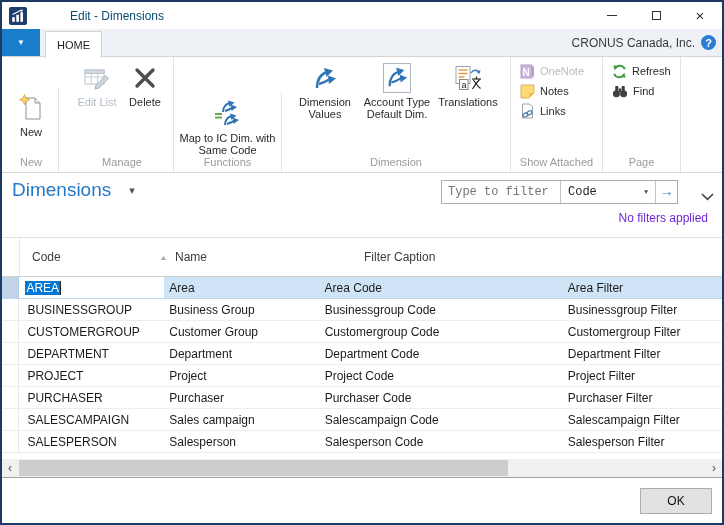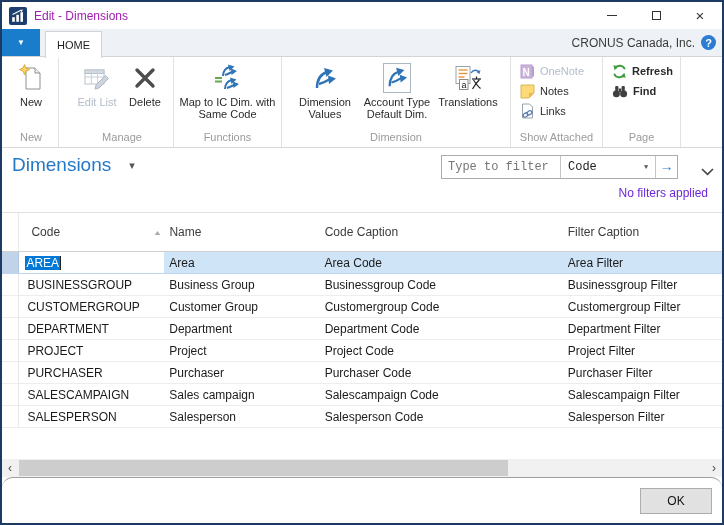--- a/index.html
+++ b/index.html
@@ -6,21 +6,21 @@
   *{box-sizing:border-box;}
   .window{
     position:relative;width:724px;height:525px;
     border:2px solid #1c3a63;background:#fff;
     font-family:"Liberation Sans","DejaVu Sans",sans-serif;
     display:flex;flex-direction:column;overflow:hidden;
   }
   
   .titlebar{flex:0 0 27px;display:flex;align-items:center;padding-left:7px;background:#fff;}
   .app-icon{width:18px;height:18px;margin-right:7px;flex:0 0 auto;}
-  .title{font-size:12px;color:#a21caf;}
+  .title{font-size:12px;color:#0c4a6e;margin-left:36px;}
   .win-controls{margin-left:auto;display:flex;height:100%;}
   .win-btn{width:44px;display:flex;align-items:center;justify-content:center;color:#2a2a2a;cursor:default;}
   .min-bar{width:10px;height:0;border-top:1px solid #333;display:block;}
   .max-box{width:9px;height:9px;border:1px solid #333;display:block;}
   .close-glyph{font-size:15px;line-height:15px;color:#333;}
   
   .tabrow{flex:0 0 28px;position:relative;background:#eef2f7;border-bottom:1px solid #d4d4d4;}
   .app-menu-btn{position:absolute;left:0;top:0;width:38px;height:27px;background:#1a7dcc;display:flex;align-items:center;justify-content:center;}
   .app-menu-btn span{color:#fff;font-size:8px;line-height:8px;}
   .tab{position:absolute;left:43px;top:2px;height:27px;width:57px;background:#fff;border:1px solid #d4d4d4;border-bottom:none;display:flex;align-items:center;justify-content:center;font-size:11px;color:#1e1e1e;z-index:2;}
@@ -70,21 +70,21 @@
   .seltext{background:#0078d7;color:#fff;padding:0 1px;}
   .caret-bar{display:inline-block;width:1px;height:14px;background:#222;vertical-align:middle;}
   .gfiller{flex:1;background:#fff;}
   
   .hscroll{flex:0 0 18px;background:#f1f1f1;position:relative;}
   .scroll-arrow{position:absolute;top:0;width:16px;height:18px;display:flex;align-items:center;justify-content:center;font-size:12px;color:#4a4a4a;}
   .scroll-arrow.left{left:0;}
   .scroll-arrow.right{right:0;}
   .thumb{position:absolute;left:17px;top:1px;height:16px;width:489px;background:#cdcdcd;}
   
-  .footer{flex:0 0 46px;border-top:1px solid #a0a0a0;background:#fff;display:flex;align-items:center;justify-content:flex-end;padding-right:10px;border-radius:11px;}
+  .footer{flex:0 0 46px;border-top:1px solid #a0a0a0;background:#fff;display:flex;align-items:center;justify-content:flex-end;padding-right:10px;}
   .ok-btn{width:72px;height:26px;background:#e1e1e1;border:1px solid #adadad;font-size:12px;color:#111;font-family:inherit;cursor:default;}
 </style>
 </head>
 <body>
 
 <div class="window">
 
   <div class="titlebar">
     <svg class="app-icon" viewBox="0 0 18 18">
       <rect width="18" height="18" rx="2" fill="#1c3e6e"></rect>
@@ -112,21 +112,21 @@
     <div class="app-menu-btn">
       <span>▼</span>
     </div>
     <div class="tab">HOME</div>
     <div class="company">CRONUS Canada, Inc.</div>
     <div class="help-circle">?</div>
   </div>
 
   <div class="ribbon">
 
-    <div class="rgroup" style="width:55px;">
+    <div class="rgroup" style="width:55px;margin-top:30px;">
       <div class="rgroup-buttons">
         <div class="bigbtn" style="width:48px;">
           <span class="icn">
             <svg width="26" height="28" viewBox="0 0 26 28">
               <path d="M8 4 h9 l5 5 v16 h-14 z" fill="#fff" stroke="#8f8f8f"></path>
               <path d="M17 4 v5 h5" fill="#f1f1f1" stroke="#8f8f8f"></path>
               <path d="M6.5 0.5 l1.5 3.6 3.6 1.5 -3.6 1.5 -1.5 3.6 -1.5 -3.6 -3.6 -1.5 3.6 -1.5 z" fill="#fbd564" stroke="#d89c2b" stroke-width="0.8"></path>
             </svg>
           </span>
           <span class="lbl">New</span>
@@ -155,21 +155,21 @@
             <svg width="24" height="24" viewBox="0 0 24 24">
               <path d="M4 4 L20 20 M20 4 L4 20" stroke="#4d4d4d" stroke-width="3.4" stroke-linecap="round"></path>
             </svg>
           </span>
           <span class="lbl">Delete</span>
         </div>
       </div>
       <div class="rgroup-label">Manage</div>
     </div>
 
-    <div class="rgroup" style="width:108px;">
+    <div class="rgroup" style="width:108px;margin-top:36px;">
       <div class="rgroup-buttons">
         <div class="bigbtn" style="width:98px;">
           <span class="icn">
             <svg width="30" height="28" viewBox="0 0 30 28">
               <path d="M10 12 C10 6 13 4 17 3" fill="none" stroke="#2f74b5" stroke-width="2"></path>
               <path d="M15 0.5 L21.5 2.5 L16.5 7 Z" fill="#2f74b5"></path>
               <path d="M12 11 C15 10 17 9 20 7.5" fill="none" stroke="#2f74b5" stroke-width="2"></path>
               <path d="M18 4.5 L24 7 L18.5 11 Z" fill="#2f74b5"></path>
               <path d="M12 25 C12 19 15 17 19 16" fill="none" stroke="#2f74b5" stroke-width="2"></path>
               <path d="M17 13.5 L23.5 15.5 L18.5 20 Z" fill="#2f74b5"></path>
@@ -258,21 +258,21 @@
               <ellipse cx="9.5" cy="9.8" rx="2.6" ry="1.8" fill="none" stroke="#5b7fae" stroke-width="1.3" transform="rotate(-35 9.5 9.8)"></ellipse>
             </svg>
             <span>Links</span>
           </div>
         </div>
       </div>
       <div class="rgroup-label">Show Attached</div>
     </div>
 
     <div class="rgroup" style="width:78px;">
-      <div class="rgroup-buttons" style="justify-content:flex-end;font-weight:bold;">
+      <div class="rgroup-buttons" style="justify-content:flex-start;">
         <div class="smallcol">
           <div class="smallbtn">
             <svg width="15" height="15" viewBox="0 0 15 15">
               <path d="M12.8 5.2 A5.3 5.3 0 0 0 3.2 4.4" fill="none" stroke="#3f9d3f" stroke-width="1.9"></path>
               <polygon points="1.4,1.2 6.3,2.2 2.6,6.2" fill="#3f9d3f"></polygon>
               <path d="M2.2 9.8 A5.3 5.3 0 0 0 11.8 10.6" fill="none" stroke="#3f9d3f" stroke-width="1.9"></path>
               <polygon points="13.6,13.8 8.7,12.8 12.4,8.8" fill="#3f9d3f"></polygon>
             </svg>
             <span>Refresh</span>
           </div>
@@ -317,21 +317,20 @@
     <div class="filter-status">No filters applied</div>
   </div>
 
   <div class="ghead">
     <div class="c c0"></div>
     <div class="c c1">
       <span>Code</span>
       <span class="sort">▲</span>
     </div>
     <div class="c c2">Name</div>
-    <div class="c c3">Code Caption</div>
     <div class="c c4">Filter Caption</div>
   </div>
 
   <div class="gbody">
 
     <div class="row selected">
       <div class="c c0"></div>
       <div class="c c1 editcell">
           <span class="seltext">AREA</span>
           <span class="caret-bar"></span>

